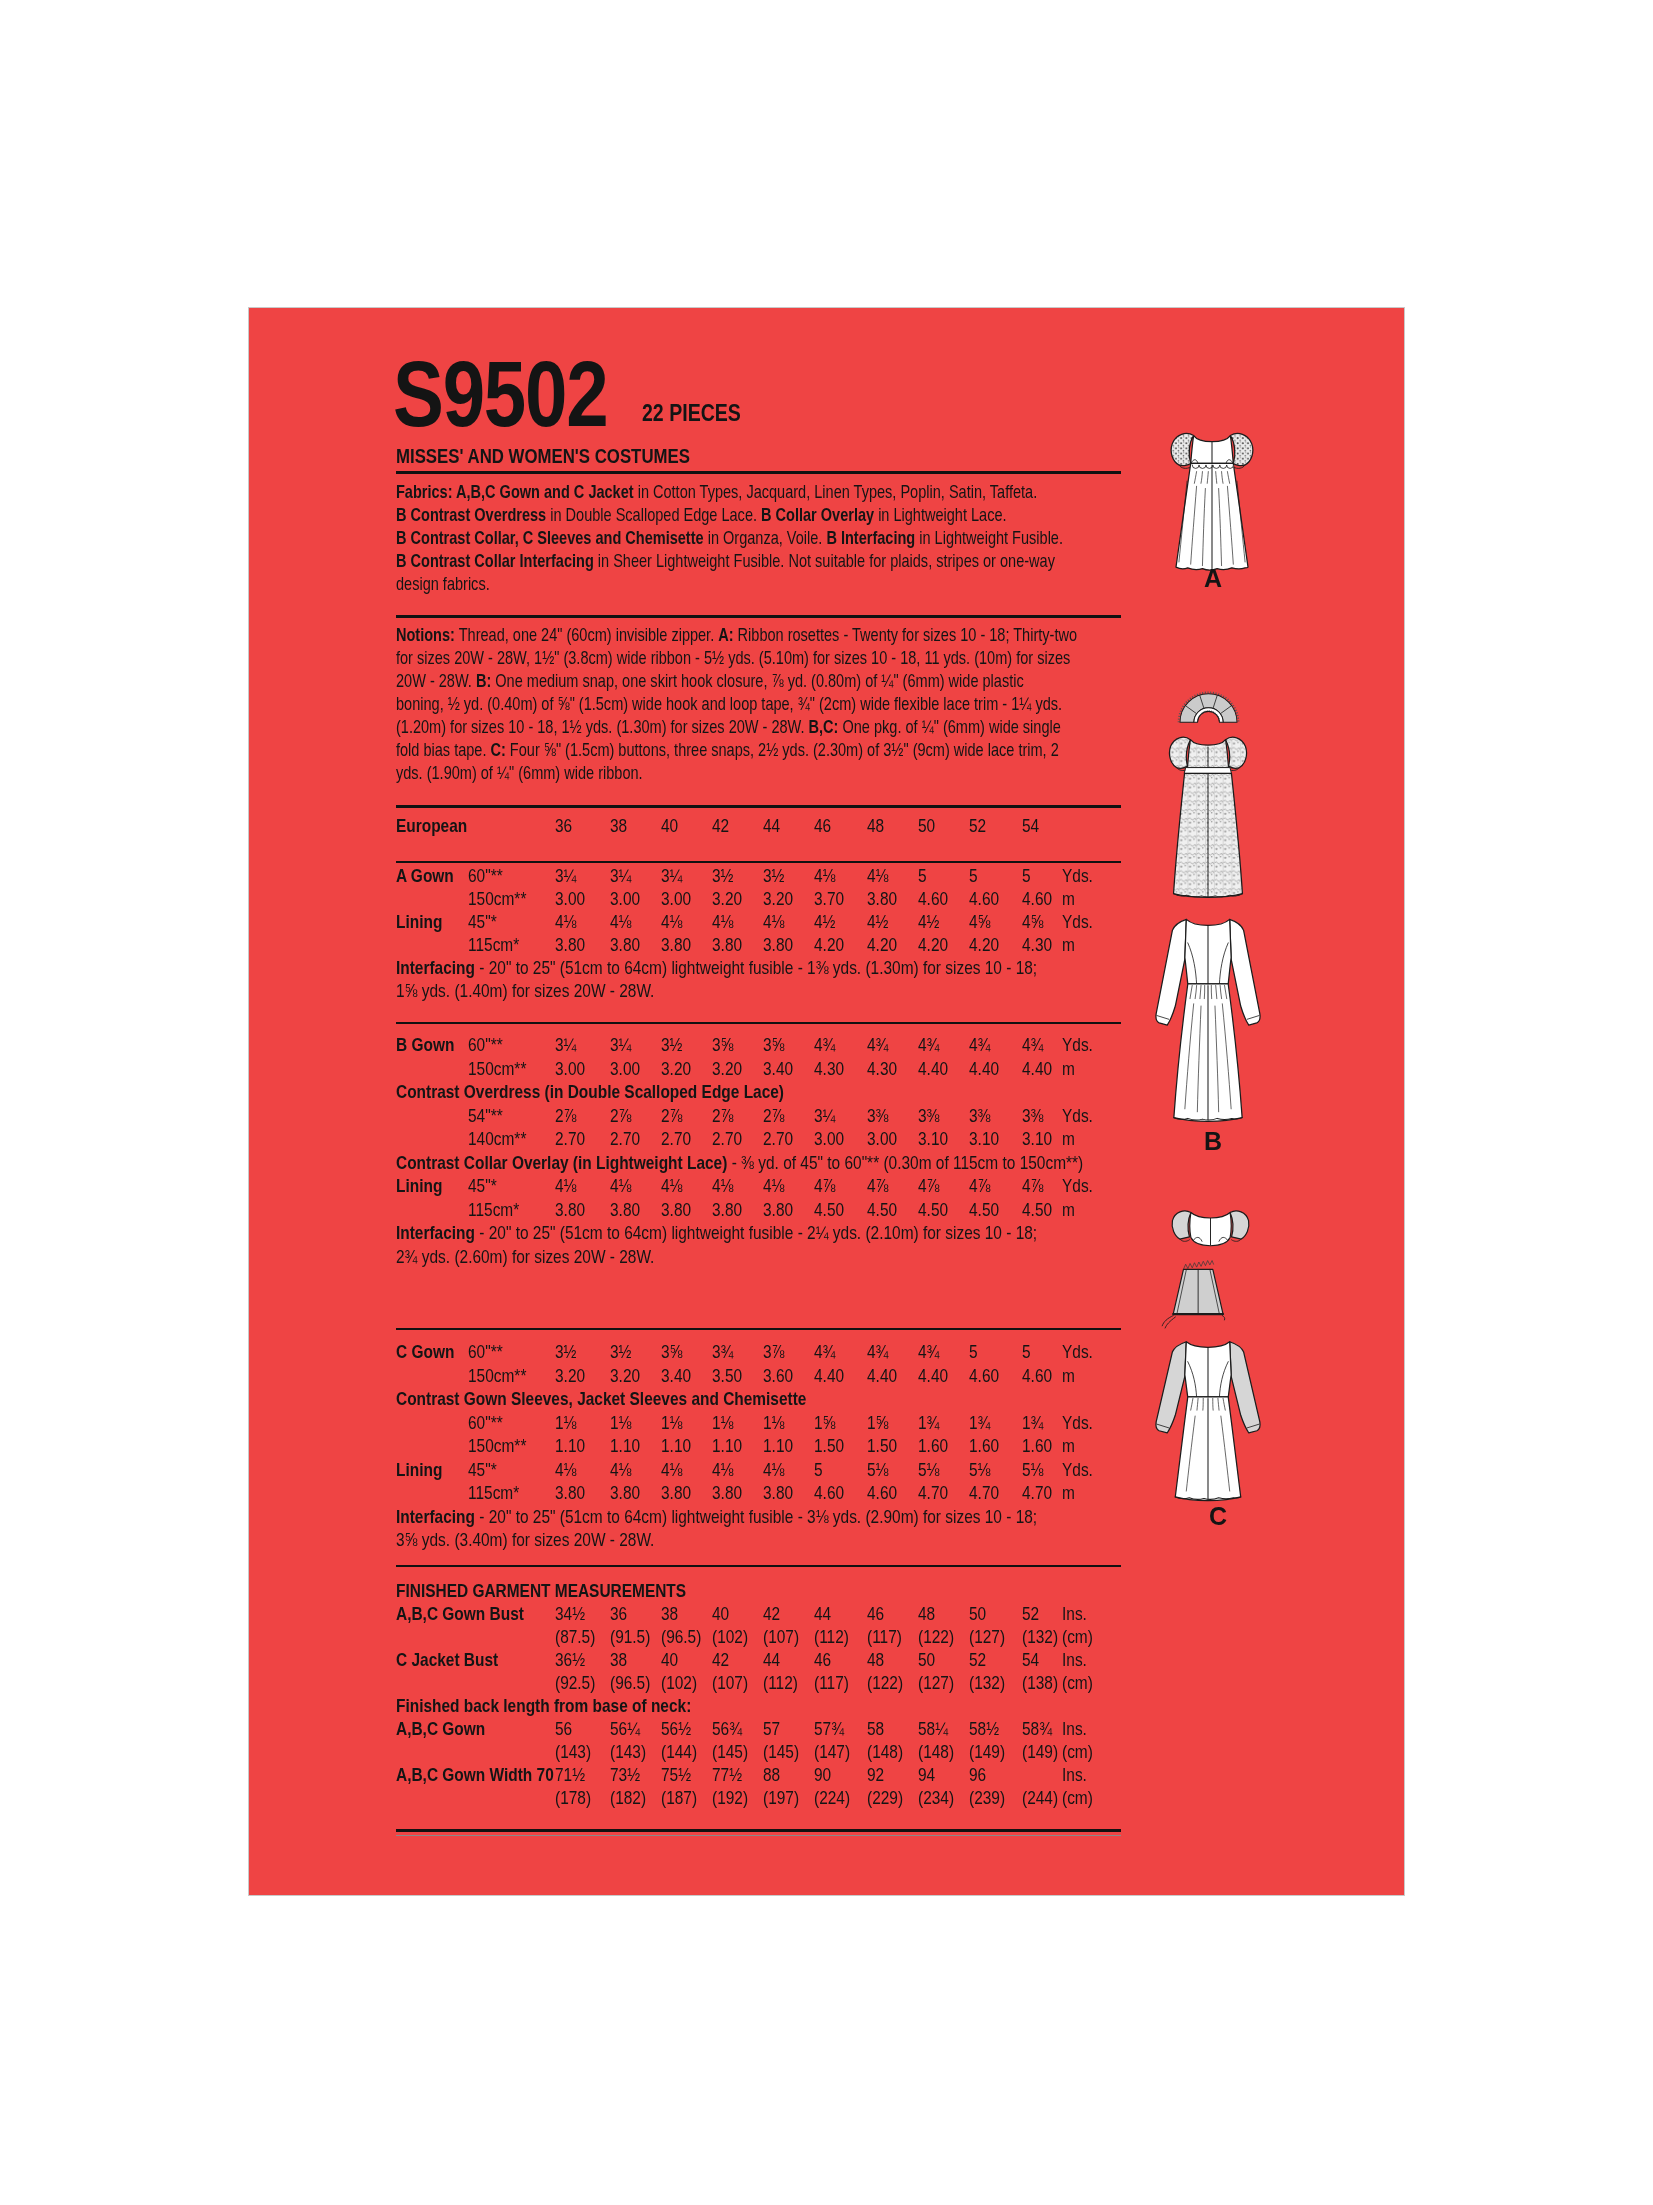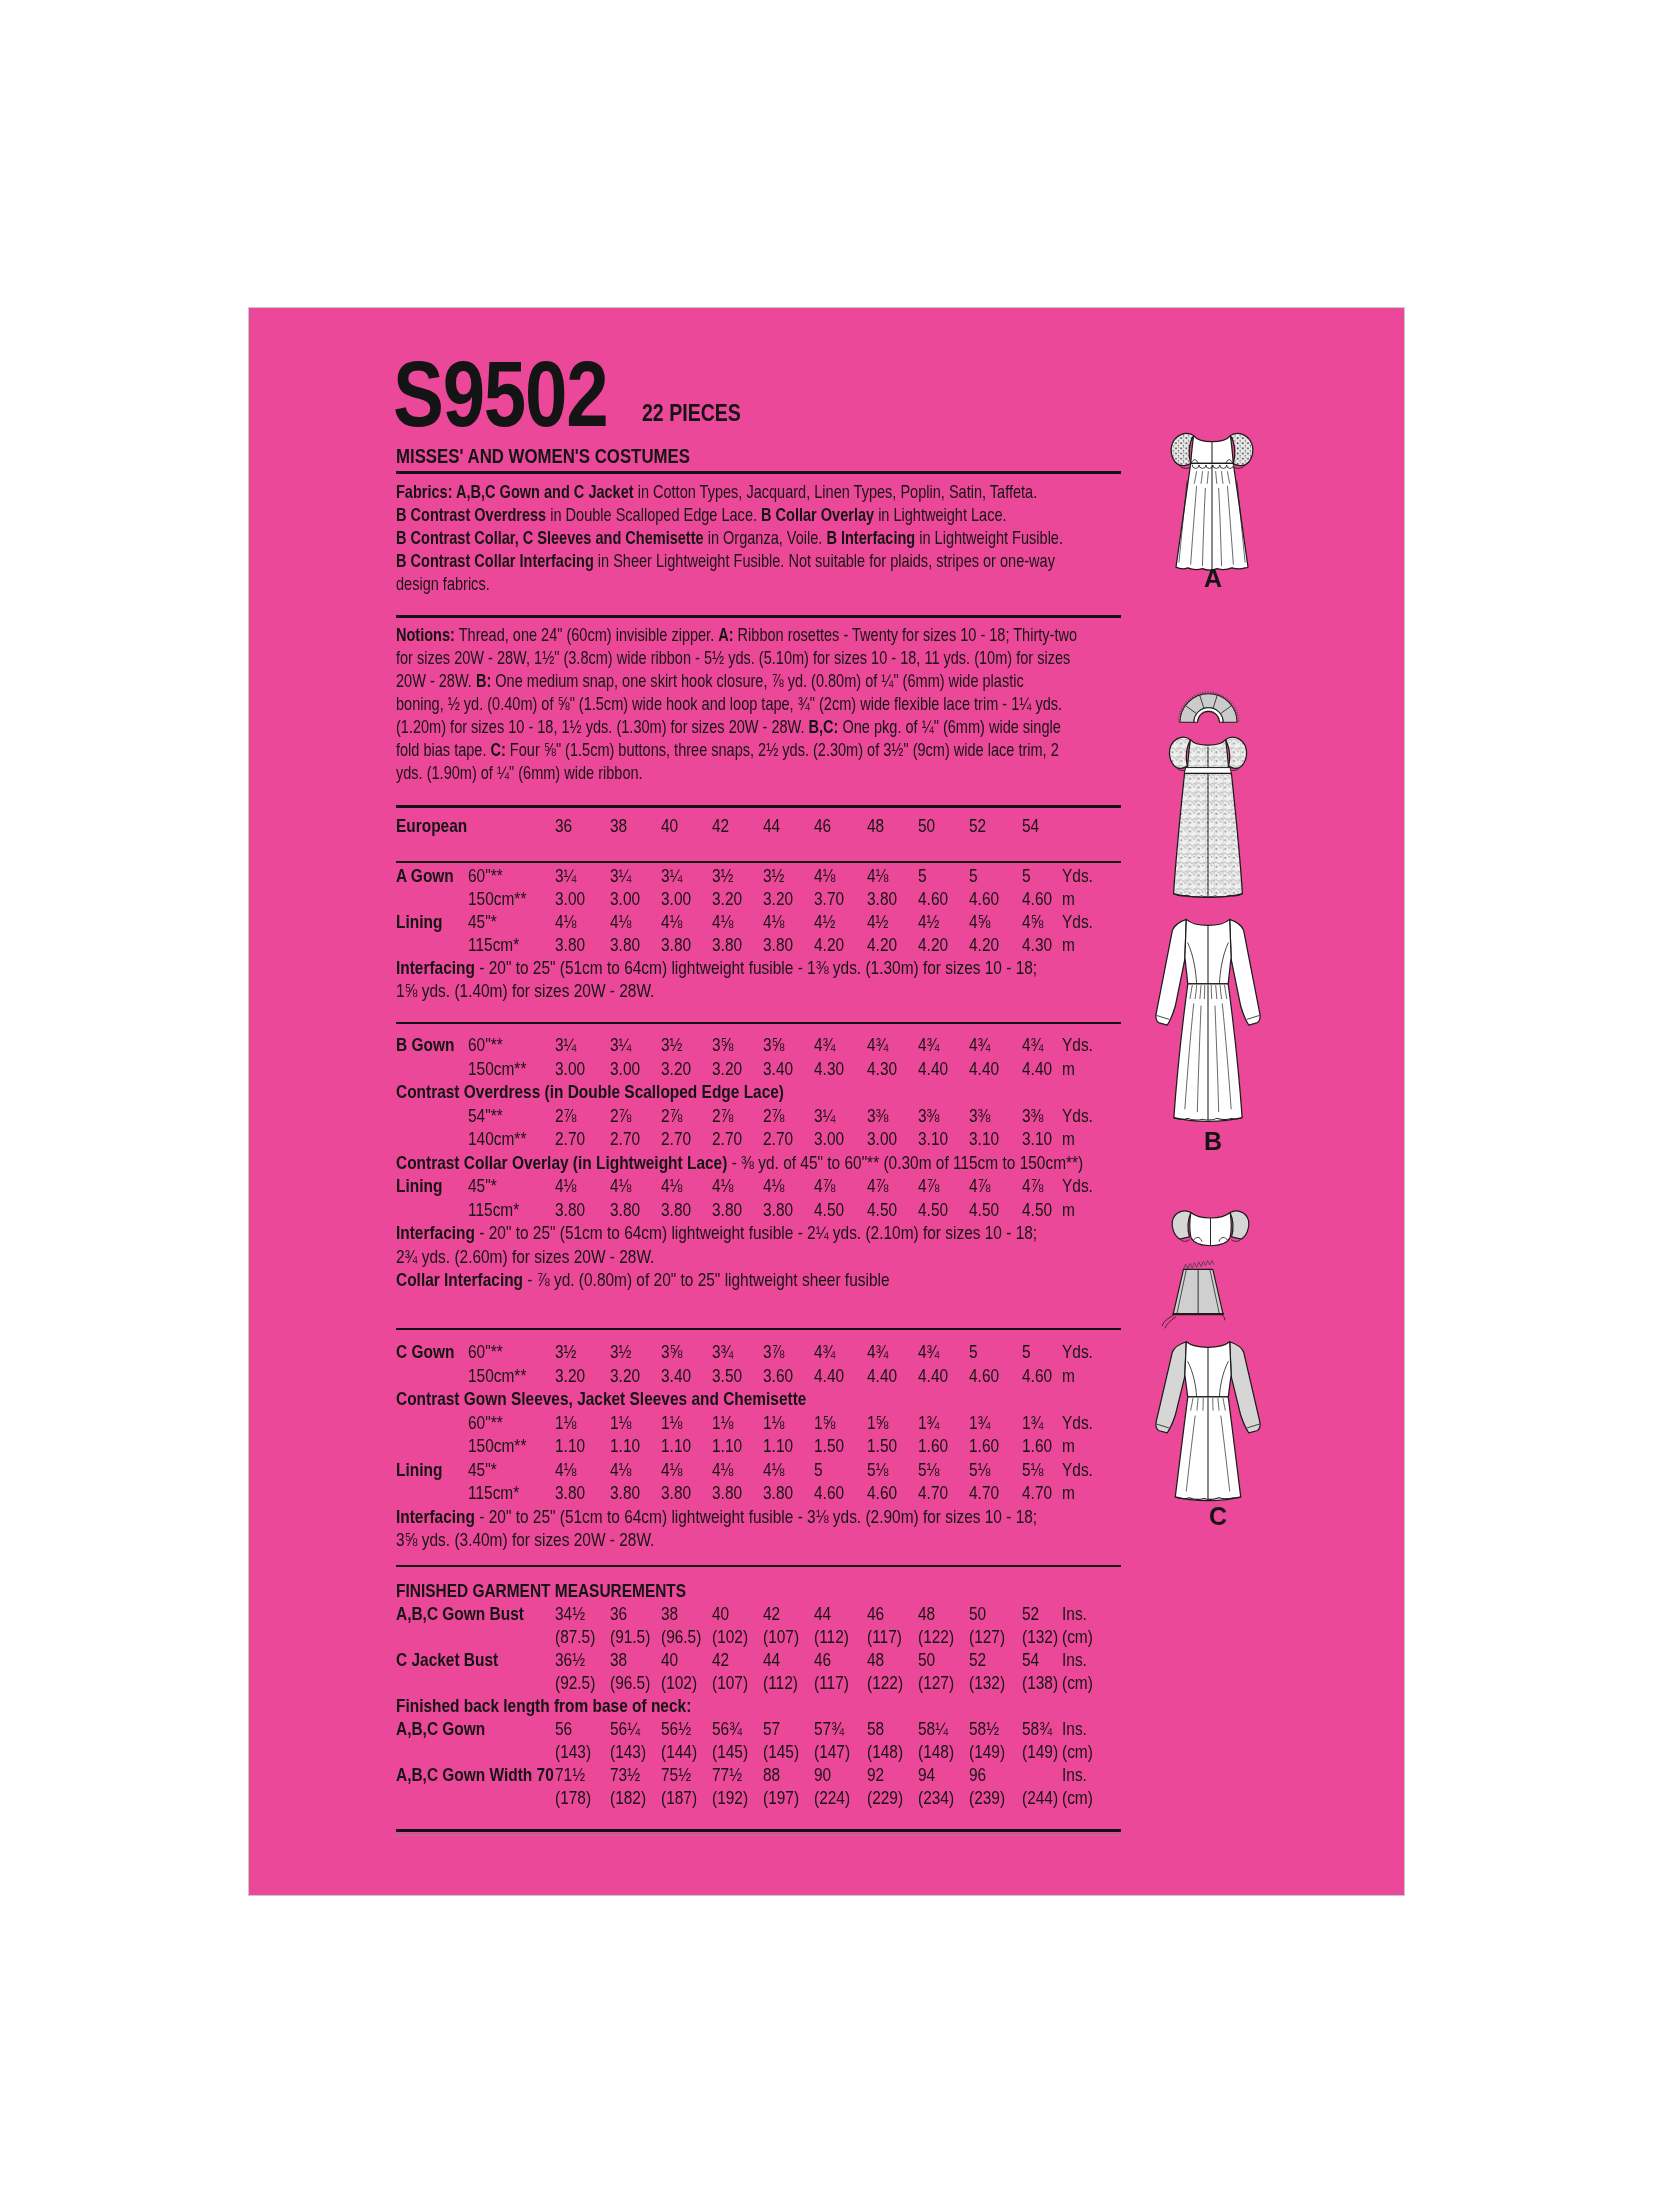--- a/index.html
+++ b/index.html
@@ -1,19 +1,19 @@
 <!DOCTYPE html>
 <html style="font-size:11.8px"><head>
 <meta charset="utf-8">
 <style>
   html,body{margin:0;padding:0;background:#ffffff;}
   body{width:1654px;height:2205px;position:relative;overflow:hidden;
        font-family:"Liberation Sans","DejaVu Sans",sans-serif;color:#141414;}
   .page{position:absolute;left:248px;top:307px;width:1157px;height:1589px;
-        background:#ec4899;border:1.5px solid #c9c9c9;box-sizing:border-box;}
+        background:#ef4444;border:1.5px solid #c9c9c9;box-sizing:border-box;}
   .abs{position:absolute;}
   .b{font-weight:bold;}
   .title{left:144px;top:40px;font-size:93px;font-weight:bold;line-height:1;
          letter-spacing:-1.5px;transform:scaleX(.82);transform-origin:0 0;white-space:nowrap;}
   .pieces{left:393px;top:94px;font-size:23px;font-weight:bold;line-height:1;
           transform:scaleX(.85);transform-origin:0 0;white-space:nowrap;}
   .heading{left:147px;top:137px;font-size:20px;font-weight:bold;line-height:1.15;
            transform:scaleX(.84);transform-origin:0 0;white-space:nowrap;}
   .rule{left:147px;width:725px;background:#111;}
   .r1{top:163px;height:2.9px;} .r2{top:307px;height:2.9px;} .r3{top:497px;height:2.9px;}
@@ -248,23 +248,20 @@
         <div class="cell ">4.50</div>
         <div class="cell ">4.50</div>
         <div class="cell ">4.50</div>
         <div class="cell ">m</div>
       </div>
       <div class="row">
         <div class="cell wide"><span class="b">Interfacing</span><span> - 20" to 25" (51cm to 64cm) lightweight fusible - 2¼ yds. (2.10m) for sizes 10 - 18;</span></div>
       </div>
       <div class="row">
         <div class="cell wide"><span>2¾ yds. (2.60m) for sizes 20W - 28W.</span></div>
-      </div>
-      <div class="row">
-        <div class="cell wide"><span class="b">Collar Interfacing</span><span> - ⅞ yd. (0.80m) of 20" to 25" lightweight sheer fusible</span></div>
       </div>
     </div>
   <div class="abs rule r6"></div>
   <div id="section-c" class="abs tbl lh32">
       <div class="row">
         <div class="cell b">C Gown</div>
         <div class="cell ">60"**</div>
         <div class="cell ">3½</div>
         <div class="cell ">3½</div>
         <div class="cell ">3⅝</div>

